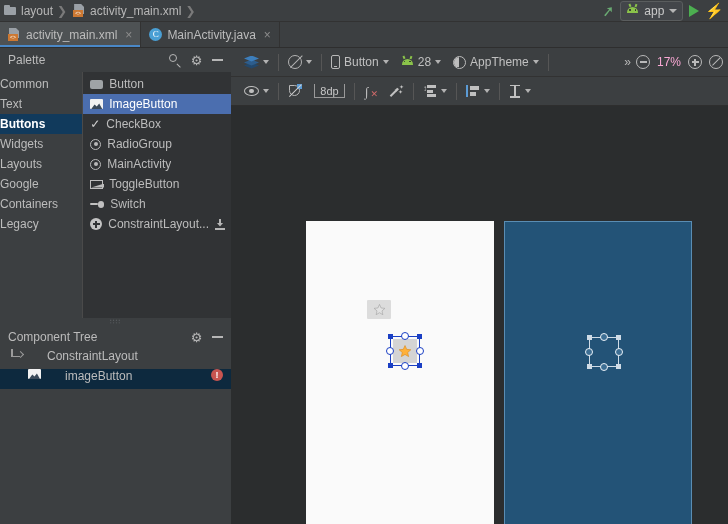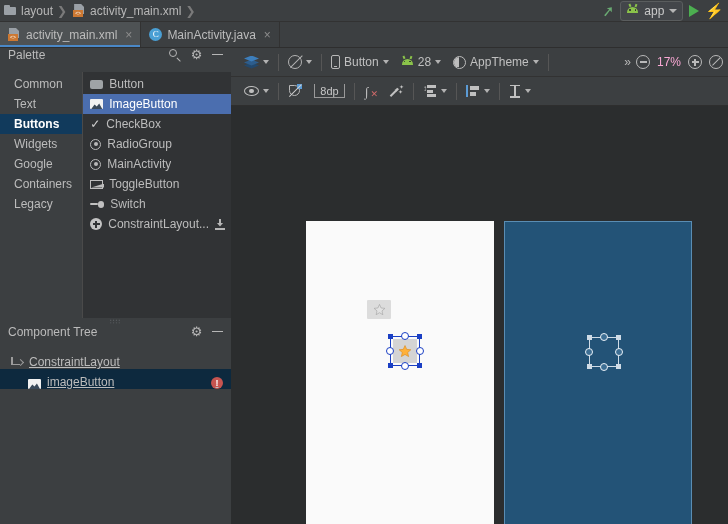--- a/index.html
+++ b/index.html
@@ -71,34 +71,34 @@
     width:13px;height:13px;border-radius:50%;background:#4a9fd4;color:#fff;
     font-size:9px;line-height:13px;text-align:center;font-family:"Liberation Serif",serif;
   }
 
   
   .palette{
     position:absolute;left:0;top:48px;width:231px;height:270px;background:#3c3f41;
     box-sizing:border-box;
   }
   .panel-head{
-    height:24px;display:flex;align-items:flex-start;padding:0 8px;gap:6px;
+    height:24px;display:flex;align-items:center;padding:0 8px;gap:6px;
     color:#bbbbbb;font-size:12px;
   }
   .panel-head .title{flex:0 0 auto;}
   .panel-head .tools{margin-left:auto;display:flex;align-items:center;gap:9px;}
   .search-ic{width:12px;height:12px;position:relative;}
   .search-ic i{position:absolute;left:0;top:0;width:8px;height:8px;border:1.4px solid #b6b6b6;border-radius:50%;box-sizing:border-box;}
   .search-ic b{position:absolute;right:0px;bottom:0px;width:5px;height:1.4px;background:#b6b6b6;transform:rotate(45deg);}
   .gear-ic{width:13px;height:13px;color:#b6b6b6;font-size:13px;line-height:13px;text-align:center;}
   .min-ic{width:11px;height:1.5px;background:#b6b6b6;}
 
   .palette-body{position:absolute;left:0;top:24px;right:0;bottom:0;display:flex;}
   .cat-list{width:97px;background:#3c3f41;padding-top:2px;box-sizing:border-box;}
-  .cat{height:20px;line-height:20px;padding-left:14px;font-size:12px;color:#bcbcbc;}
+  .cat{height:20px;line-height:20px;padding-left:0;font-size:12px;color:#bcbcbc;}
   .cat.sel{background:#113a5c;color:#ffffff;font-weight:bold;}
   .item-list{flex:1;background:#313335;border-left:1px solid #4a4a4a;padding-top:2px;box-sizing:border-box;position:relative;}
   .pitem{height:20px;line-height:20px;display:flex;align-items:center;gap:6px;padding-left:7px;font-size:12px;color:#bcbcbc;}
   .pitem.sel{background:#4b6eaf;color:#ffffff;}
   .pitem .lbl{white-space:nowrap;overflow:hidden;}
   .pitem .dl{margin-left:auto;margin-right:6px;}
 
   .w-btn{width:13px;height:9px;background:#9fa3a6;border-radius:2px;}
   .w-img{width:13px;height:10px;background:#f2f2f2;border-radius:1px;overflow:hidden;position:relative;}
   .w-img:after{content:"";position:absolute;left:1px;bottom:0;width:11px;height:6px;background:#3b4a5a;
@@ -124,21 +124,21 @@
   .splitter{
     position:absolute;left:0;top:318px;width:231px;height:7px;background:#3c3f41;
     display:flex;align-items:center;justify-content:center;color:#6f7376;font-size:7px;letter-spacing:1px;
   }
 
   
   .ctree{
     position:absolute;left:0;top:325px;width:231px;height:199px;background:#3c3f41;box-sizing:border-box;
   }
   .ctree .rows{position:absolute;left:0;top:24px;right:0;bottom:0;background:#3c3f41;}
-  .trow{height:20px;display:flex;align-items:flex-end;gap:6px;font-size:12px;color:#bcbcbc;padding-left:10px;text-decoration:underline;}
+  .trow{height:20px;display:flex;align-items:flex-start;gap:24px;font-size:12px;color:#bcbcbc;padding-left:10px;}
   .trow.child{padding-left:28px;}
   .trow.sel{background:#0d293e;}
   .cl-ic{width:13px;height:12px;position:relative;}
   .cl-ic:before{content:"";position:absolute;left:1px;top:0;width:1.6px;height:8px;background:#9b9b9b;}
   .cl-ic:after{content:"";position:absolute;left:1px;top:6.5px;width:9px;height:1.6px;background:#9b9b9b;border-radius:0 0 0 3px;}
   .cl-ic b{position:absolute;right:0;top:3px;width:4px;height:4px;border-right:1.6px solid #9b9b9b;border-top:1.6px solid #9b9b9b;transform:rotate(45deg);}
   .err-ic{
     margin-left:auto;margin-right:8px;width:12px;height:12px;border-radius:50%;background:#c75450;
     color:#fff;font-size:9px;font-weight:bold;line-height:12px;text-align:center;font-family:"Liberation Sans",sans-serif;
   }
@@ -319,20 +319,21 @@
         <span class="gear-ic">⚙</span>
         <span class="min-ic"></span>
       </span>
     </div>
     <div class="palette-body">
       <div class="cat-list">
         <div class="cat"><span>Common</span></div>
         <div class="cat"><span>Text</span></div>
         <div class="cat sel"><span>Buttons</span></div>
         <div class="cat"><span>Widgets</span></div>
+        <div class="cat"><span>Layouts</span></div>
         <div class="cat"><span>Google</span></div>
         <div class="cat"><span>Containers</span></div>
         <div class="cat"><span>Legacy</span></div>
       </div>
 
       <div class="item-list">
         <div class="pitem">
           <span class="w-btn"></span>
           <span class="lbl">Button</span>
         </div>

